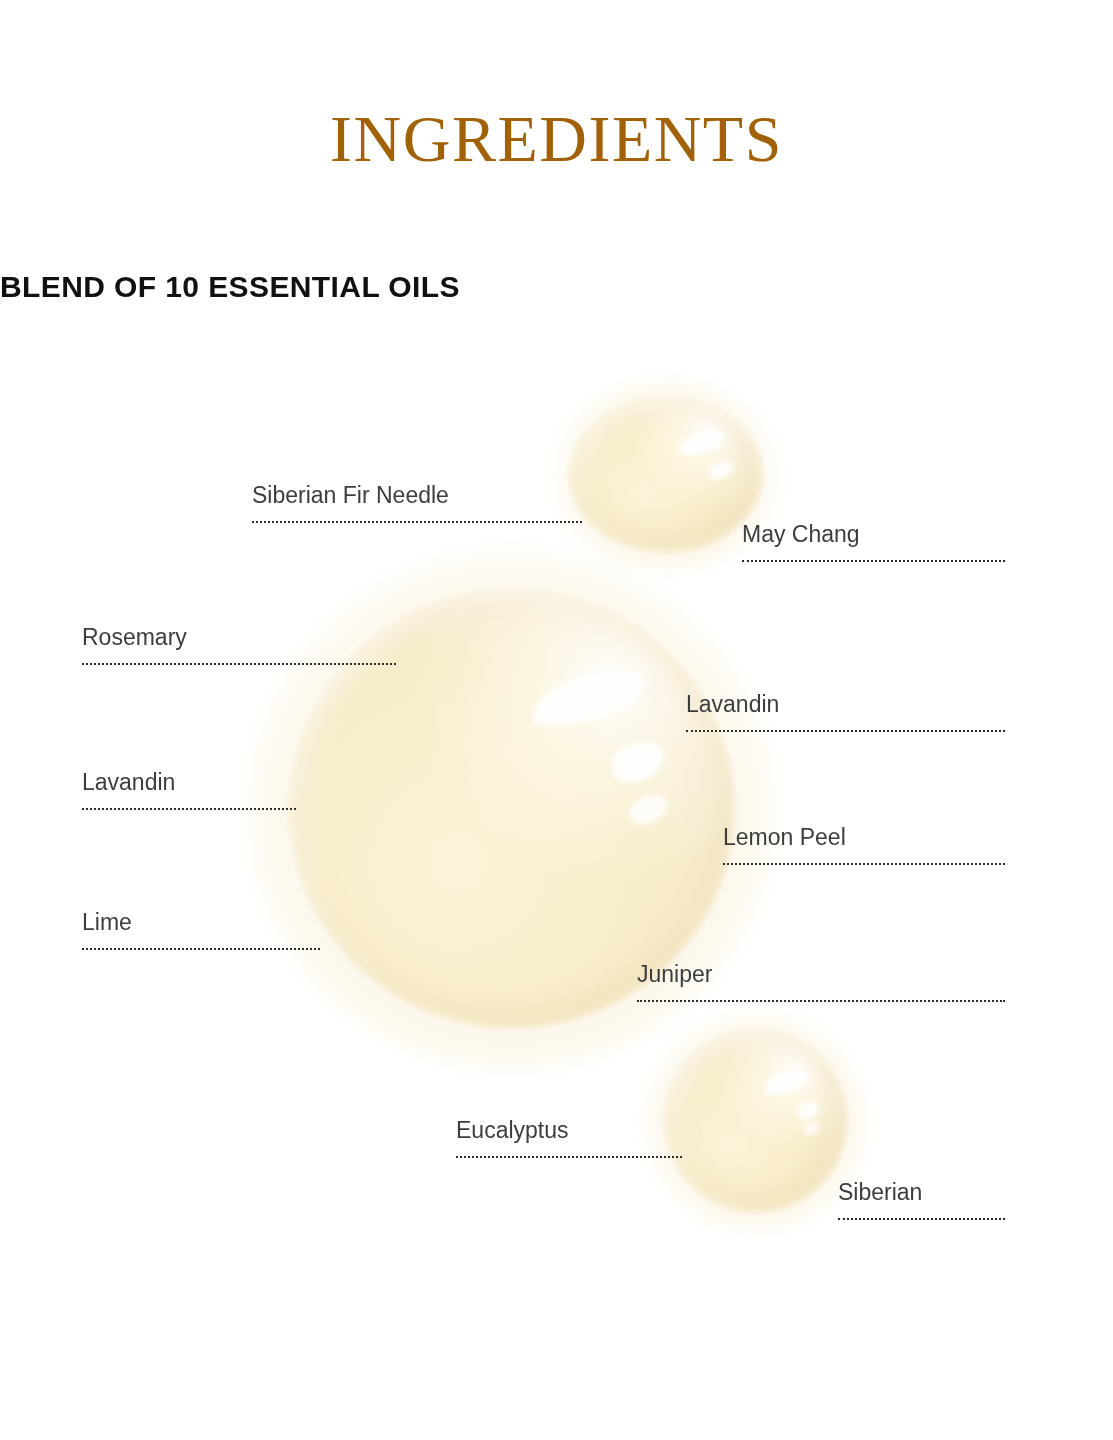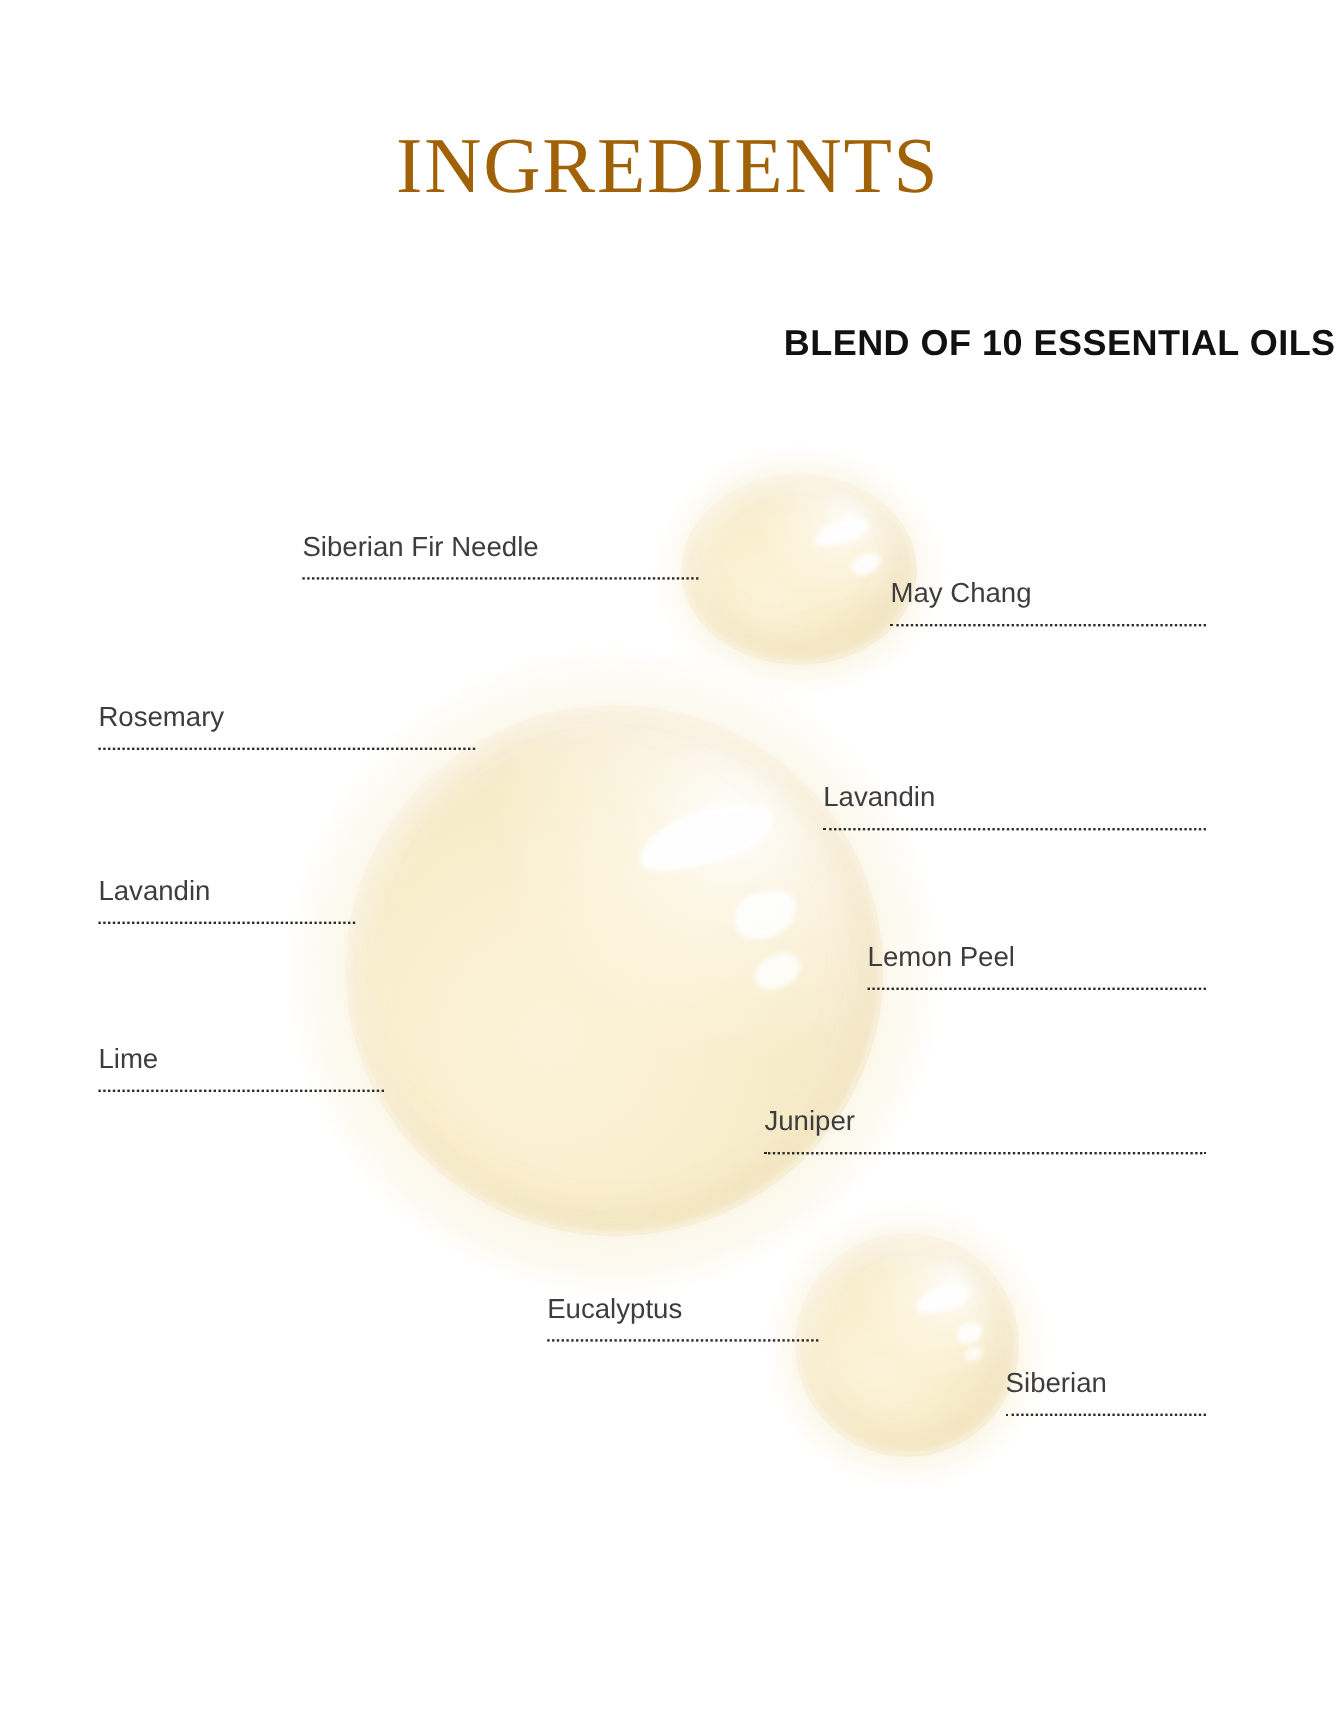--- a/index.html
+++ b/index.html
@@ -30,21 +30,21 @@
     color: #a16207;
     line-height: 1;
     white-space: nowrap;
     margin-top: 20px;
   }
   .page-subtitle {
     position: absolute;
     top: 272px;
     left: 0;
     width: 1113px;
-    text-align: right;
+    text-align: left;
     font-family: "Liberation Sans", sans-serif;
     font-size: 30px;
     font-weight: 700;
     letter-spacing: 0.4px;
     color: #111111;
     line-height: 1;
     white-space: nowrap;
   }
 
   
@@ -149,20 +149,21 @@
   #droplet-bottom .hl.c { top: 51%; left: 76%; width: 8%; height: 6%; }
 
   
   .callouts {
     position: absolute;
     inset: 0;
     z-index: 3;
   }
   .callout {
     position: absolute;
+    margin-top: 40px;
   }
   .callout .label {
     font-family: "Liberation Sans", sans-serif;
     font-size: 23px;
     font-weight: 400;
     color: #3d3d3d;
     line-height: 1;
     white-space: nowrap;
     display: block;
   }

